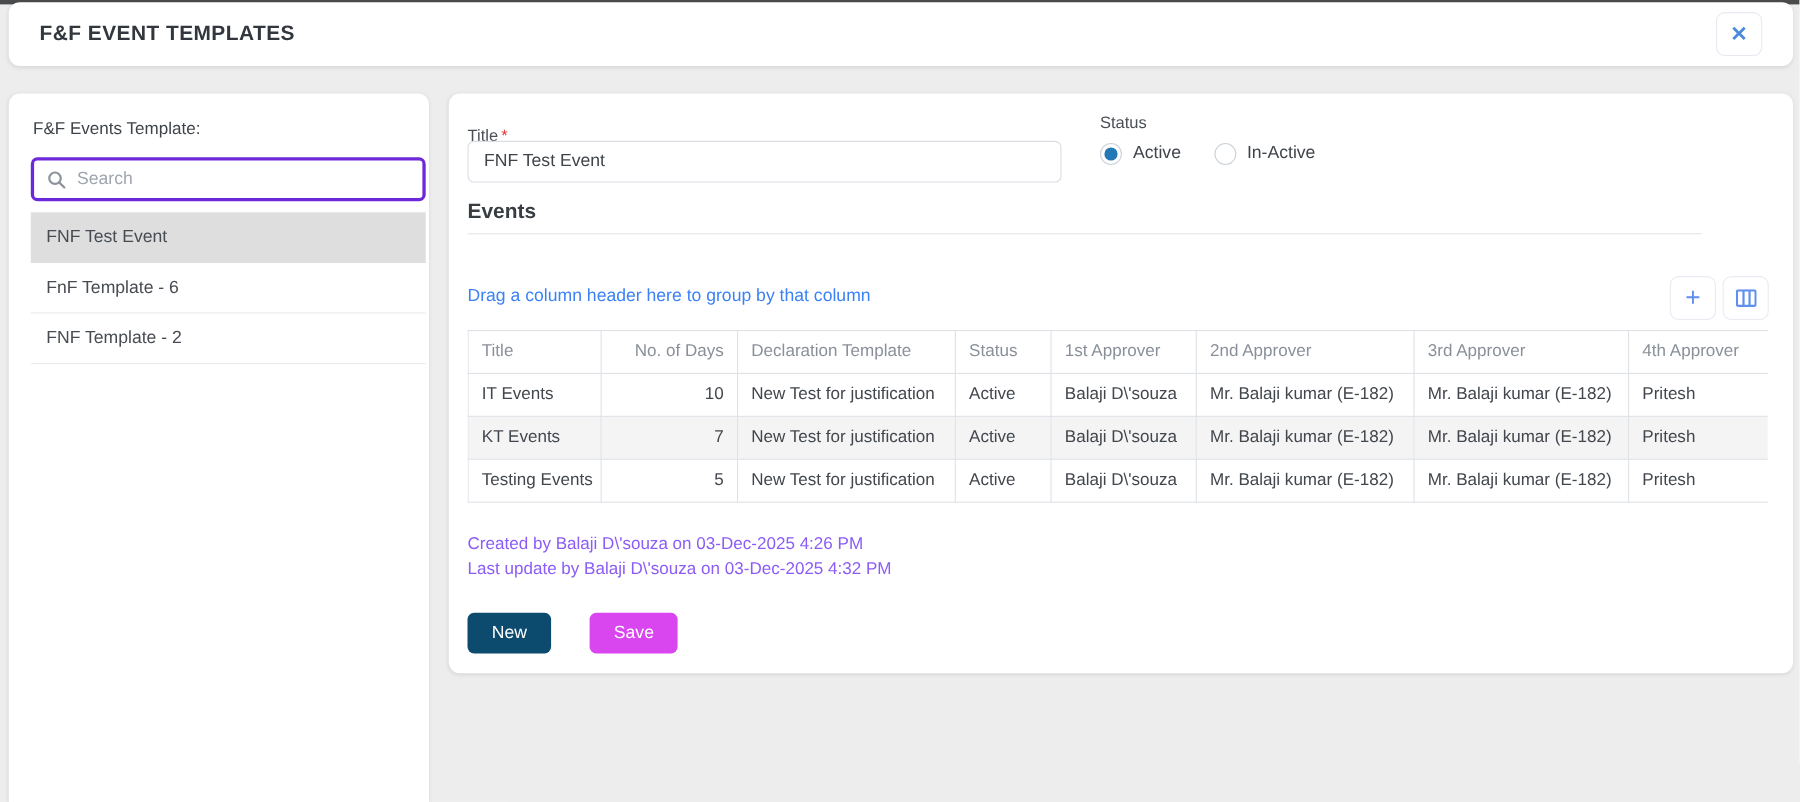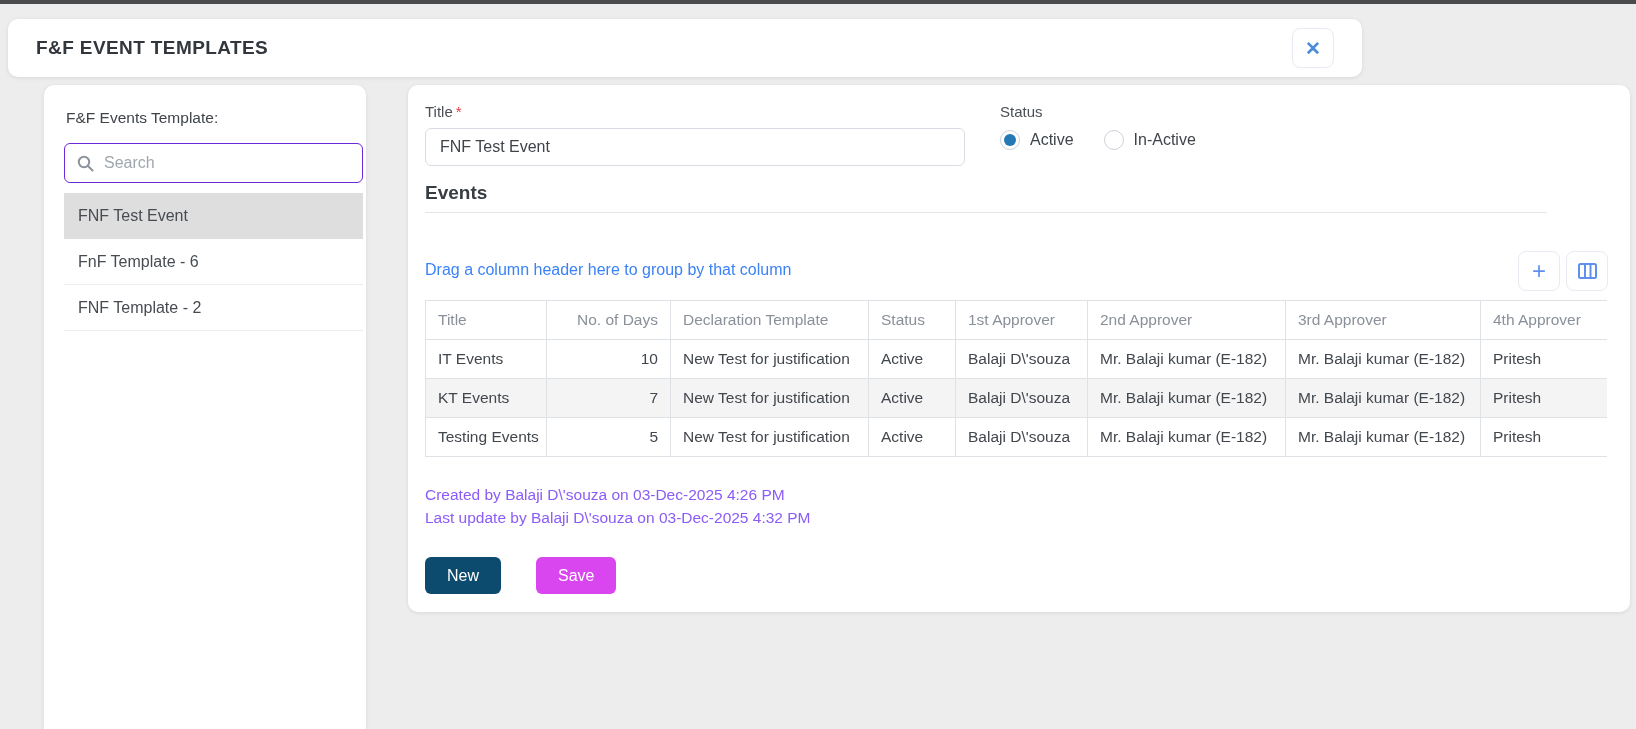--- a/index.html
+++ b/index.html
@@ -14,38 +14,38 @@
   .topbar { position: absolute; left: 0; top: 0; width: 1636px; height: 4px; background: #4a4b4d; }
 
   .card {
     position: absolute;
     background: #fff;
     border-radius: 10px;
     box-shadow: 0 1px 4px rgba(0,0,0,0.09);
   }
 
   
-  .header-card { left: 8px; top: 19px; width: 1354px; height: 58px; }
+  .header-card { left: 8px; top: 2px; width: 1622px; height: 58px; }
   .page-title {
     position: absolute; left: 28px; top: 0; height: 58px;
     display: flex; align-items: center;
     font-size: 19px; font-weight: 700; letter-spacing: .4px; color: #32373d;
   }
   .close-btn {
     position: absolute; right: 28px; top: 9px; width: 42px; height: 40px;
     border: 1px solid #e7eaf0; border-radius: 8px; background: #fff;
     display: flex; align-items: center; justify-content: center;
     color: #4c8bdc; font-size: 19px; font-weight: 700; cursor: pointer;
   }
 
   
-  .sidebar-card { left: 8px; top: 85px; width: 322px; height: 644px; border-radius: 10px 10px 0 0; padding: 22px 3px 0 20px; margin-left: 36px; }
+  .sidebar-card { left: 8px; top: 85px; width: 382px; height: 644px; border-radius: 10px 10px 0 0; padding: 22px 3px 0 20px; }
   .sb-label { font-size: 15.5px; color: #3f444a; margin: 2px 0 16px 2px; }
   .search-box {
-    height: 40px; border: 1px solid #6d28d9; border-radius: 6px;
+    height: 40px; border: 3px solid #6d28d9; border-radius: 6px;
     display: flex; align-items: center; padding: 0 12px; gap: 10px; background: #fff;
   }
   .search-box svg { flex: 0 0 auto; }
   .search-box input {
     border: none; outline: none; flex: 1; font-size: 16px;
     font-family: "Liberation Sans", sans-serif; color: #42474d; background: transparent;
   }
   .search-box input::placeholder { color: #a0a6ad; }
   .sb-list { margin-top: 10px; }
   .sb-item {
@@ -134,21 +134,21 @@
       <span>FnF Template - 6</span>
     </div>
     <div class="sb-item">
       <span>FNF Template - 2</span>
     </div>
   </div>
 </div>
 
 <div class="card main-card">
 
-  <div class="fld-label" style="left:17px; top:18px;">
+  <div class="fld-label" style="left:17px; top:30px;">
     <span>Title</span><span class="req">*</span>
   </div>
   <input class="title-input" type="text" value="FNF Test Event" style="">
 
   <div class="fld-label" style="left:592px; top:18px;">Status</div>
   <div class="status-group">
     <div class="radio-opt">
       <span class="radio-circle on"></span>
       <span>Active</span>
     </div>

